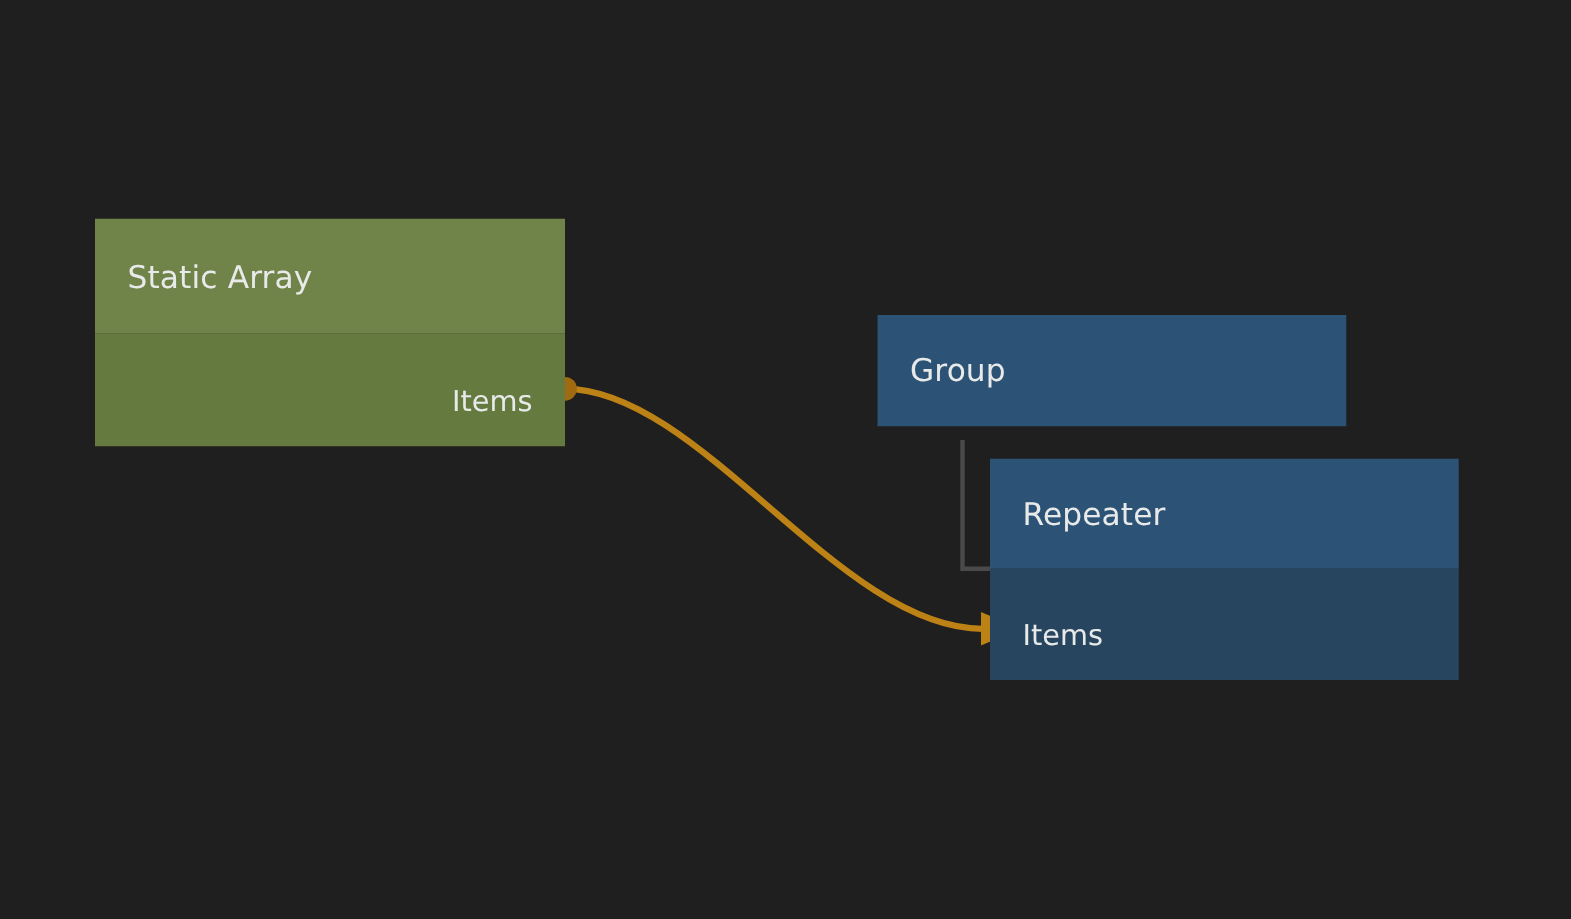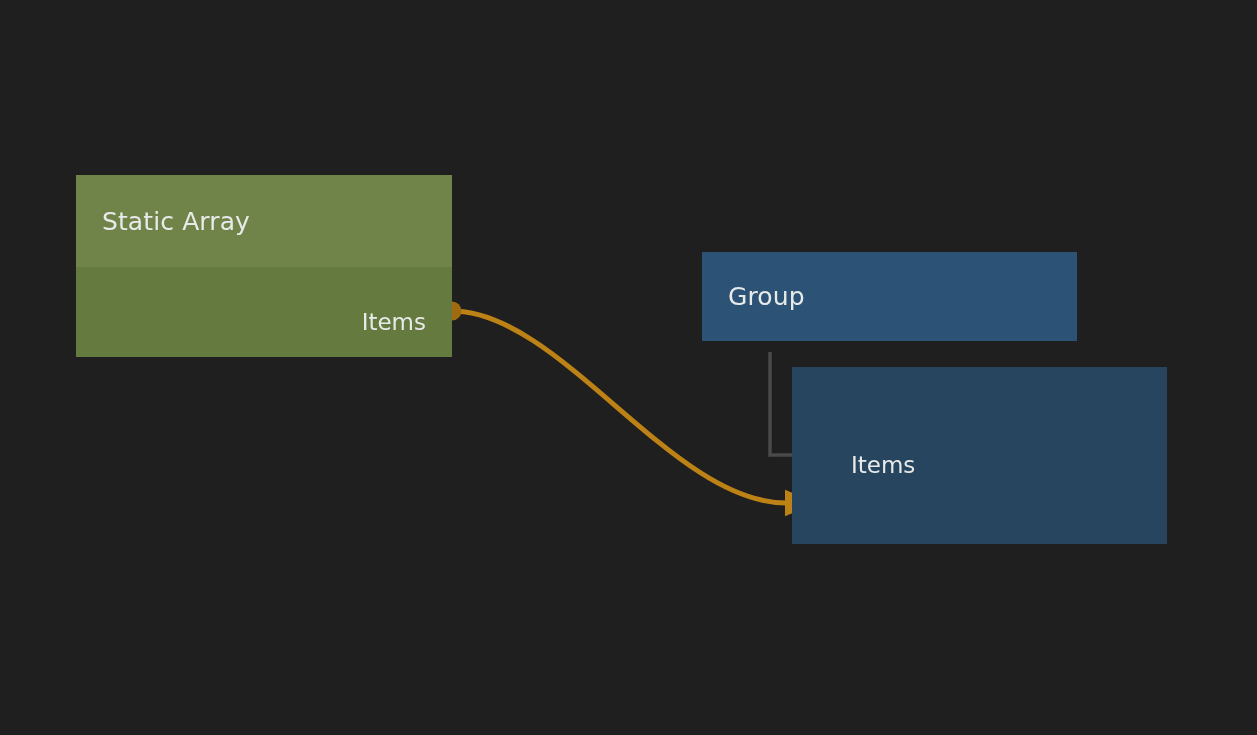--- a/index.html
+++ b/index.html
@@ -33,21 +33,20 @@
     font-size: 25px;
     font-weight: 400;
     letter-spacing: 0.1px;
     white-space: nowrap;
   }
   .node-body {
     flex: 1 1 auto;
     display: flex;
     box-sizing: border-box;
     position: relative;
-    padding-left: 33px;
   }
   .port-row {
     display: flex;
     align-items: center;
     width: 100%;
     box-sizing: border-box;
   }
   .port-label {
     color: #e8eaea;
     font-size: 23px;
@@ -114,20 +113,23 @@
     </div>
   </div>
 
   <div class="node node-blue" style="left:702px; top:252px; width:375px; height:89px;">
     <div class="node-header" style="height:89px; padding-left:26px;">
       <span class="node-title">Group</span>
     </div>
   </div>
 
   <div class="node node-blue" style="left:792px; top:367px; width:375px; height:177px;">
+    <div class="node-header" style="height:88px; padding-left:26px;">
+      <span class="node-title">Repeater</span>
+    </div>
     <div class="node-body">
       <div class="port-row in" style="margin-top:18px;">
         <span class="port-label">Items</span>
       </div>
     </div>
   </div>
 
 </div>
 
 </body></html>

